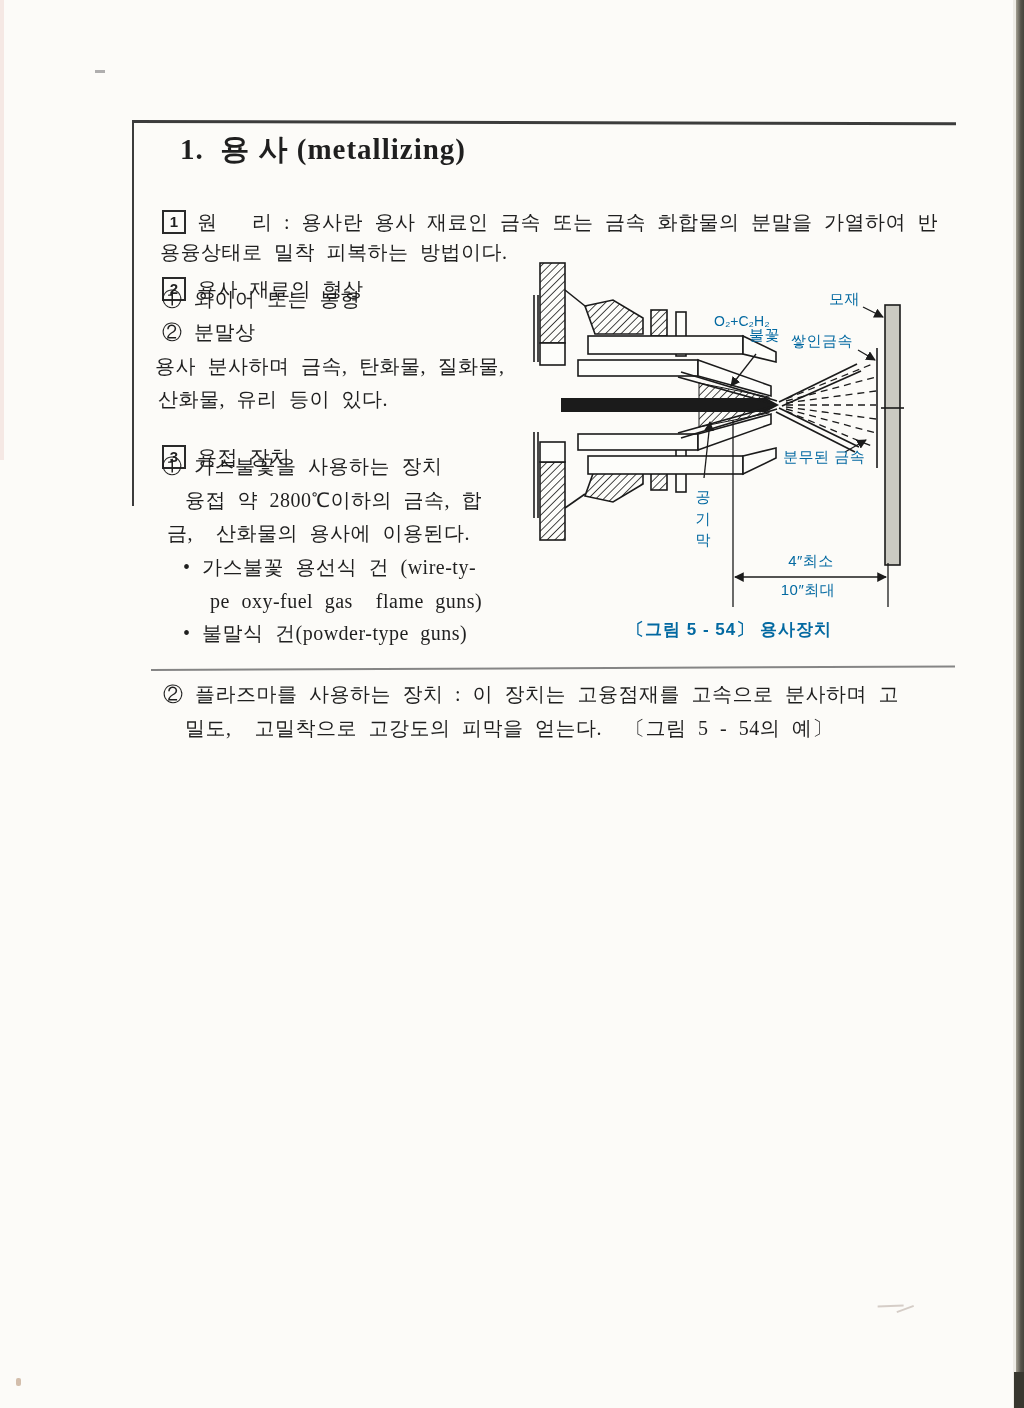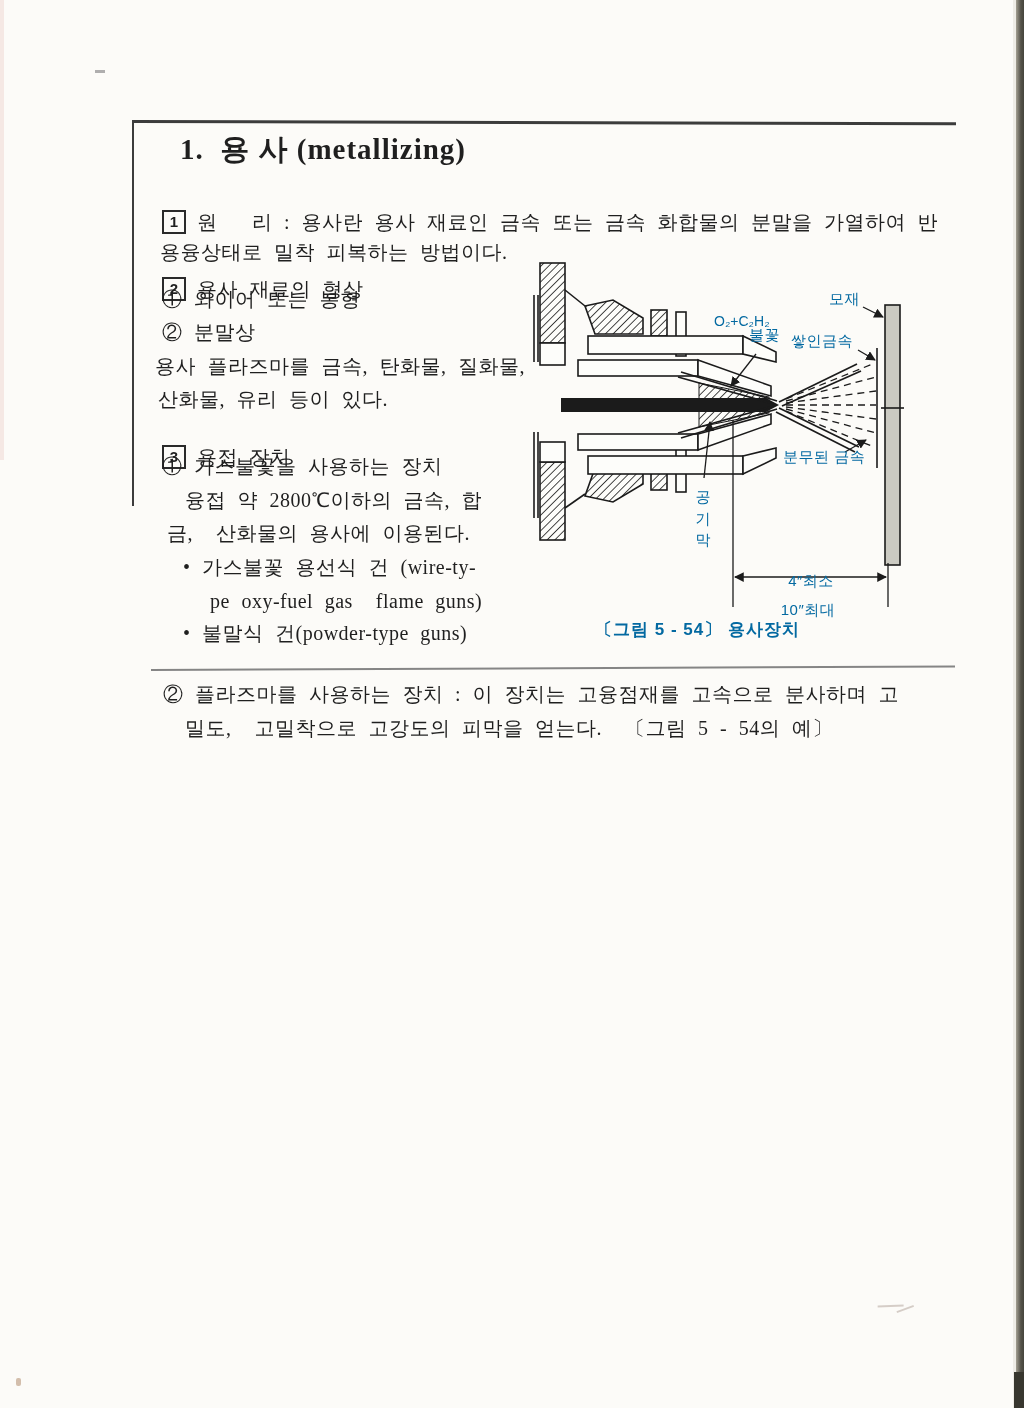--- a/index.html
+++ b/index.html
@@ -20,22 +20,22 @@
   .sep{position:absolute;background:#858585;}
   
   .figure{position:absolute;left:533px;top:250px;width:432px;height:400px;}
   .figure svg{position:absolute;left:0;top:0;}
   .flabel{
     position:absolute;font-family:"Liberation Sans","DejaVu Sans",sans-serif;
     font-size:15px;color:#0369a1;white-space:pre;letter-spacing:.5px;
   }
   .flabel.gas{font-size:14px;letter-spacing:0;}
   .flabel.vert{writing-mode:vertical-rl;letter-spacing:6px;}
-  .flabel.dim{width:150px;text-align:center;font-size:15px;margin-top:20px;}
-  .flabel.caption{font-size:17px;font-weight:bold;letter-spacing:1px;}
+  .flabel.dim{width:150px;text-align:center;font-size:15px;}
+  .flabel.caption{font-size:17px;font-weight:bold;letter-spacing:1px;margin-left:32px;}
   
   .edge-right{position:absolute;right:0;top:0;bottom:0;width:8px;
     background:linear-gradient(to right,#a39f92,#55534a 60%,#45443c);}
   .edge-right-gap{position:absolute;right:8px;top:0;bottom:0;width:3px;background:#eeece6;}
   .corner-mark{position:absolute;right:0;bottom:0;width:10px;height:36px;background:#38372f;}
   .edge-left-pink{position:absolute;left:0;top:0;width:4px;height:460px;background:#f3e2dd;opacity:.75;}
   .dash-artifact{position:absolute;left:95px;top:70px;width:10px;height:3px;background:#9b9b9b;opacity:.8;}
   .smudge{position:absolute;left:878px;top:1300px;width:40px;height:16px;transform:rotate(-8deg);opacity:.35;}
   .smudge i{position:absolute;display:block;background:#8f7a6e;height:1.5px;}
   .dot-artifact{position:absolute;left:16px;top:1378px;width:5px;height:8px;background:#b08d6e;opacity:.55;border-radius:2px;}
@@ -52,21 +52,21 @@
 <div class="tline" style="left:139px;top:186px;">
   <span class="boxnum">1</span><span>원   리 : 용사란 용사 재료인 금속 또는 금속 화합물의 분말을 가열하여 반</span>
 </div>
 <div class="tline" style="left:160px;top:220px;margin-top:20px;">용융상태로 밀착 피복하는 방법이다.</div>
 
 <div class="tline" style="left:139px;top:253px;">
   <span class="boxnum">2</span><span>용사 재료의 형상</span>
 </div>
 <div class="tline" style="left:162px;top:287px;">① 와이어 또는 봉형</div>
 <div class="tline" style="left:162px;top:320px;text-align:right;">② 분말상</div>
-<div class="tline" style="left:155px;top:354px;">용사 플라즈마를 금속, 탄화물, 질화물,</div>
+<div class="tline" style="left:155px;top:354px;">용사 분사하며 금속, 탄화물, 질화물,</div>
 <div class="tline" style="left:158px;top:387px;font-family:Liberation Serif, serif;">산화물, 유리 등이 있다.</div>
 
 <div class="tline" style="left:139px;top:421px;">
   <span class="boxnum">3</span><span>용접 장치</span>
 </div>
 <div class="tline" style="left:162px;top:454px;">① 가스불꽃을 사용하는 장치</div>
 <div class="tline" style="left:185px;top:488px;font-family:Liberation Serif, serif;">융접 약 2800℃이하의 금속, 합</div>
 <div class="tline" style="left:167px;top:521px;">금,  산화물의 용사에 이용된다.</div>
 <div class="tline" style="left:183px;top:555px;">• 가스불꽃 용선식 건 (wire-ty-</div>
 <div class="tline" style="left:210px;top:589px;">pe oxy-fuel gas  flame guns)</div>

